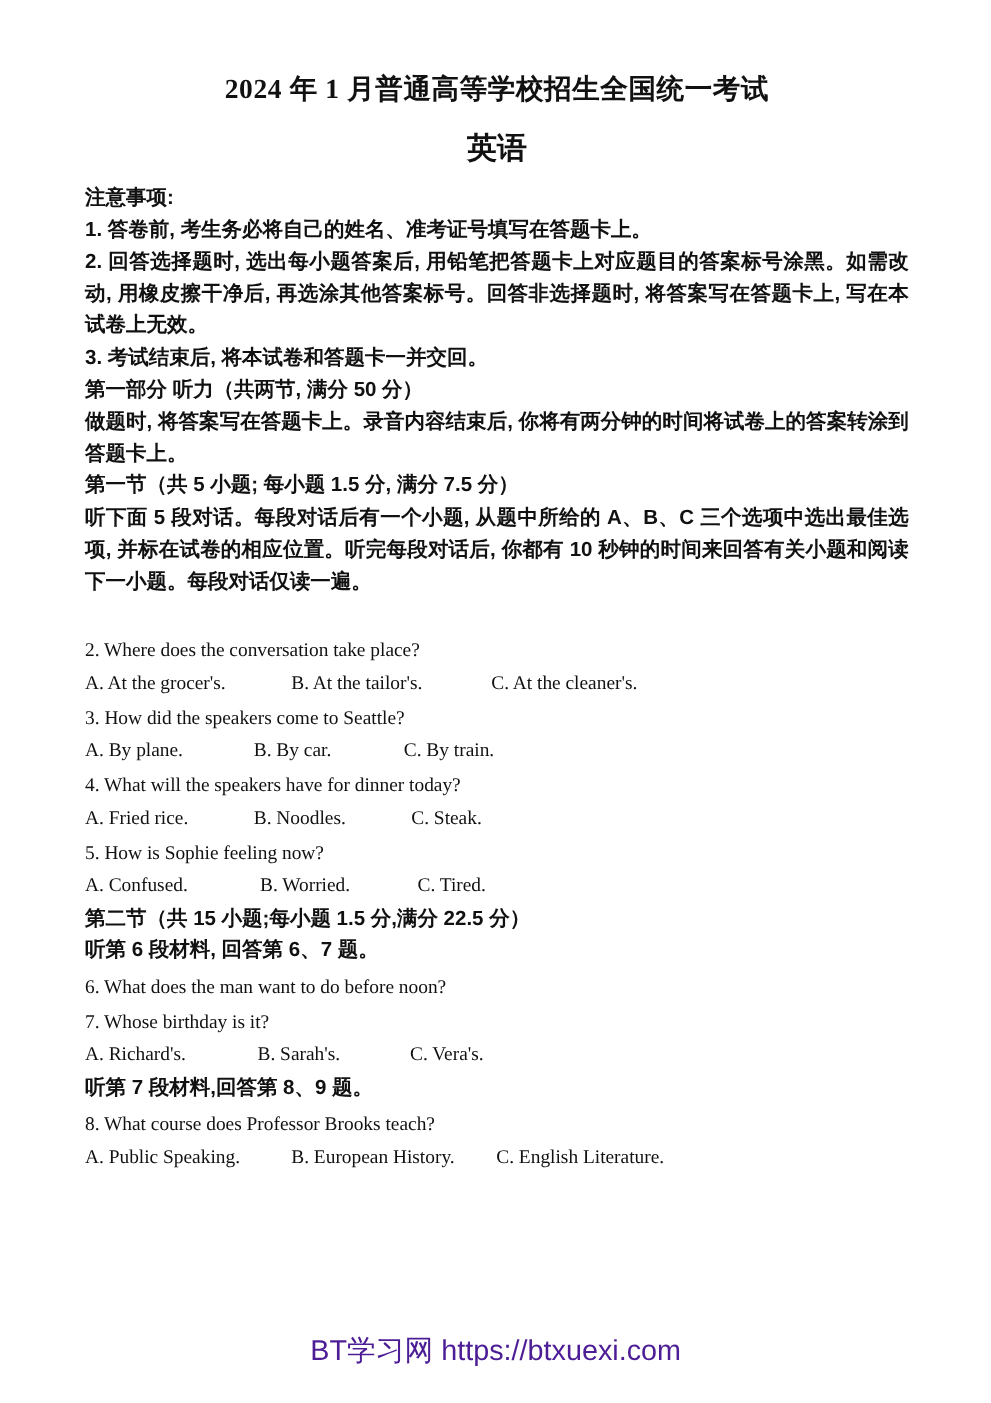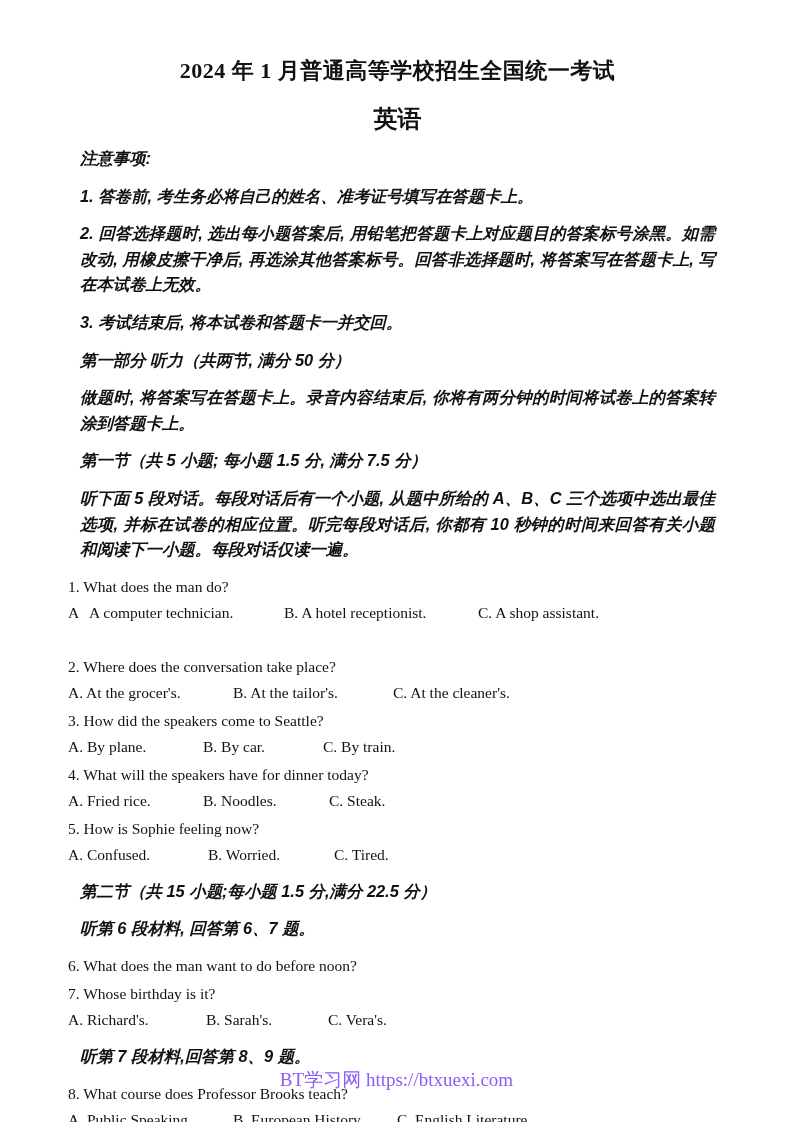--- a/index.html
+++ b/index.html
@@ -11,35 +11,35 @@
   .title{
     font-family:"Liberation Serif",serif;font-weight:bold;font-size:22px;
     text-align:center;margin:0;line-height:30px;letter-spacing:0.5px;
   }
   .subject{
     font-family:"Liberation Serif",serif;font-weight:bold;font-size:24px;
     text-align:center;margin:20px 0 14px;line-height:26px;
   }
   .zh{
     font-family:"Liberation Sans",sans-serif;font-weight:bold;font-size:16.4px;
-    line-height:25.6px;margin:12px;text-align:justify;font-style:italic;
+    line-height:25.6px;margin:0;text-align:justify;
   }
   .en{font-family:"Liberation Serif",serif;font-weight:normal;font-size:15.5px;}
   .q-text{margin:4px 0 0;line-height:24px;}
   .opts{display:flex;margin:2px 0 2px;line-height:24px;}
   .opt{
     font-family:"Liberation Serif",serif;font-size:15.5px;
     white-space:pre-wrap;flex-shrink:0;
   }
   .opt.last{flex-shrink:1;}
   .mt-lg{margin-top:30px;}
   .watermark{
     position:absolute;left:0;right:0;top:1066px;text-align:center;
-    color:#8b5cf6;font-family:Liberation Serif, serif;font-weight:normal;
-    font-size:19px;line-height:28px;
+    color:#4c1d95;font-family:Liberation Sans, sans-serif;font-weight:normal;
+    font-size:23px;line-height:28px;
   }
 </style>
 </head>
 <body>
 
 <div class="page">
 
   <h1 class="title">2024 年 1 月普通高等学校招生全国统一考试</h1>
   <h2 class="subject">英语</h2>
 
@@ -47,28 +47,20 @@
   <p class="zh">1. 答卷前, 考生务必将自己的姓名、准考证号填写在答题卡上。</p>
   <p class="zh">2. 回答选择题时, 选出每小题答案后, 用铅笔把答题卡上对应题目的答案标号涂黑。如需改动, 用橡皮擦干净后, 再选涂其他答案标号。回答非选择题时, 将答案写在答题卡上, 写在本试卷上无效。</p>
   <p class="zh">3. 考试结束后, 将本试卷和答题卡一并交回。</p>
 
   <p class="zh">第一部分 听力（共两节, 满分 50 分）</p>
   <p class="zh">做题时, 将答案写在答题卡上。录音内容结束后, 你将有两分钟的时间将试卷上的答案转涂到答题卡上。</p>
 
   <p class="zh">第一节（共 5 小题; 每小题 1.5 分, 满分 7.5 分）</p>
   <p class="zh">听下面 5 段对话。每段对话后有一个小题, 从题中所给的 A、B、C 三个选项中选出最佳选项, 并标在试卷的相应位置。听完每段对话后, 你都有 10 秒钟的时间来回答有关小题和阅读下一小题。每段对话仅读一遍。</p>
 
-  <div>
-    <p class="en q-text">1. What does the man do?</p>
-    <div class="opts">
-      <span class="opt" style="width:216px">A   A computer technician.</span>
-      <span class="opt" style="width:194px">B. A hotel receptionist.</span>
-      <span class="opt last">C. A shop assistant.</span>
-    </div>
-  </div>
 
   <div class="mt-lg">
     <p class="en q-text">2. Where does the conversation take place?</p>
     <div class="opts">
       <span class="opt" style="width:165px">A. At the grocer's.</span>
       <span class="opt" style="width:160px">B. At the tailor's.</span>
       <span class="opt last">C. At the cleaner's.</span>
     </div>
   </div>
 

